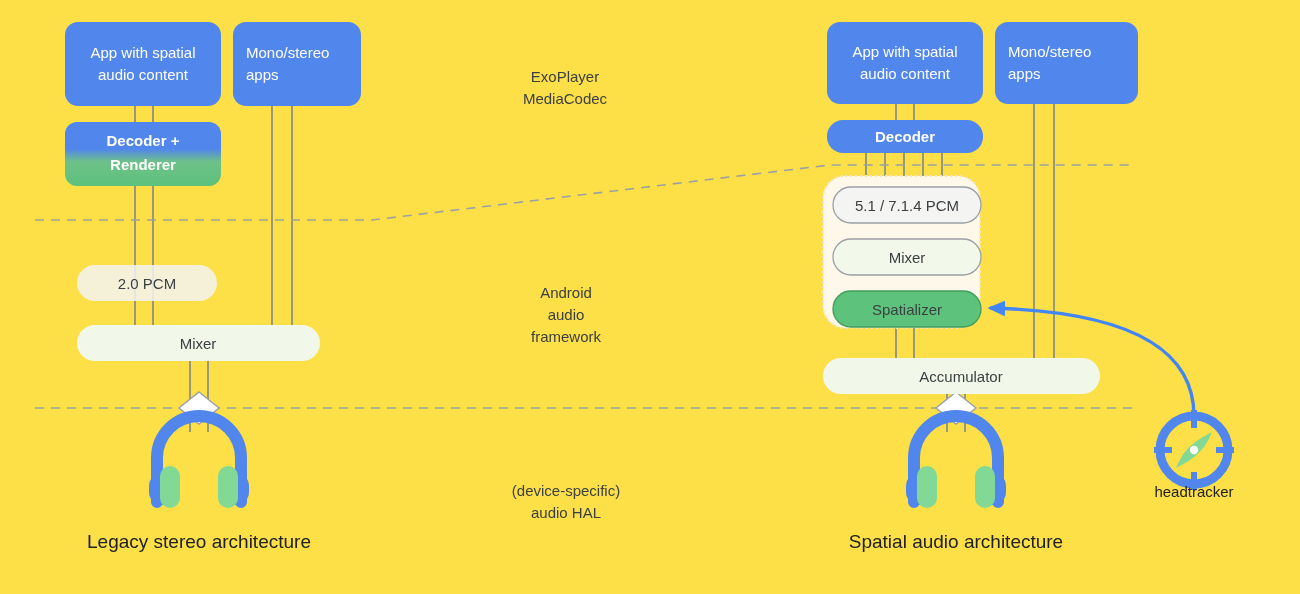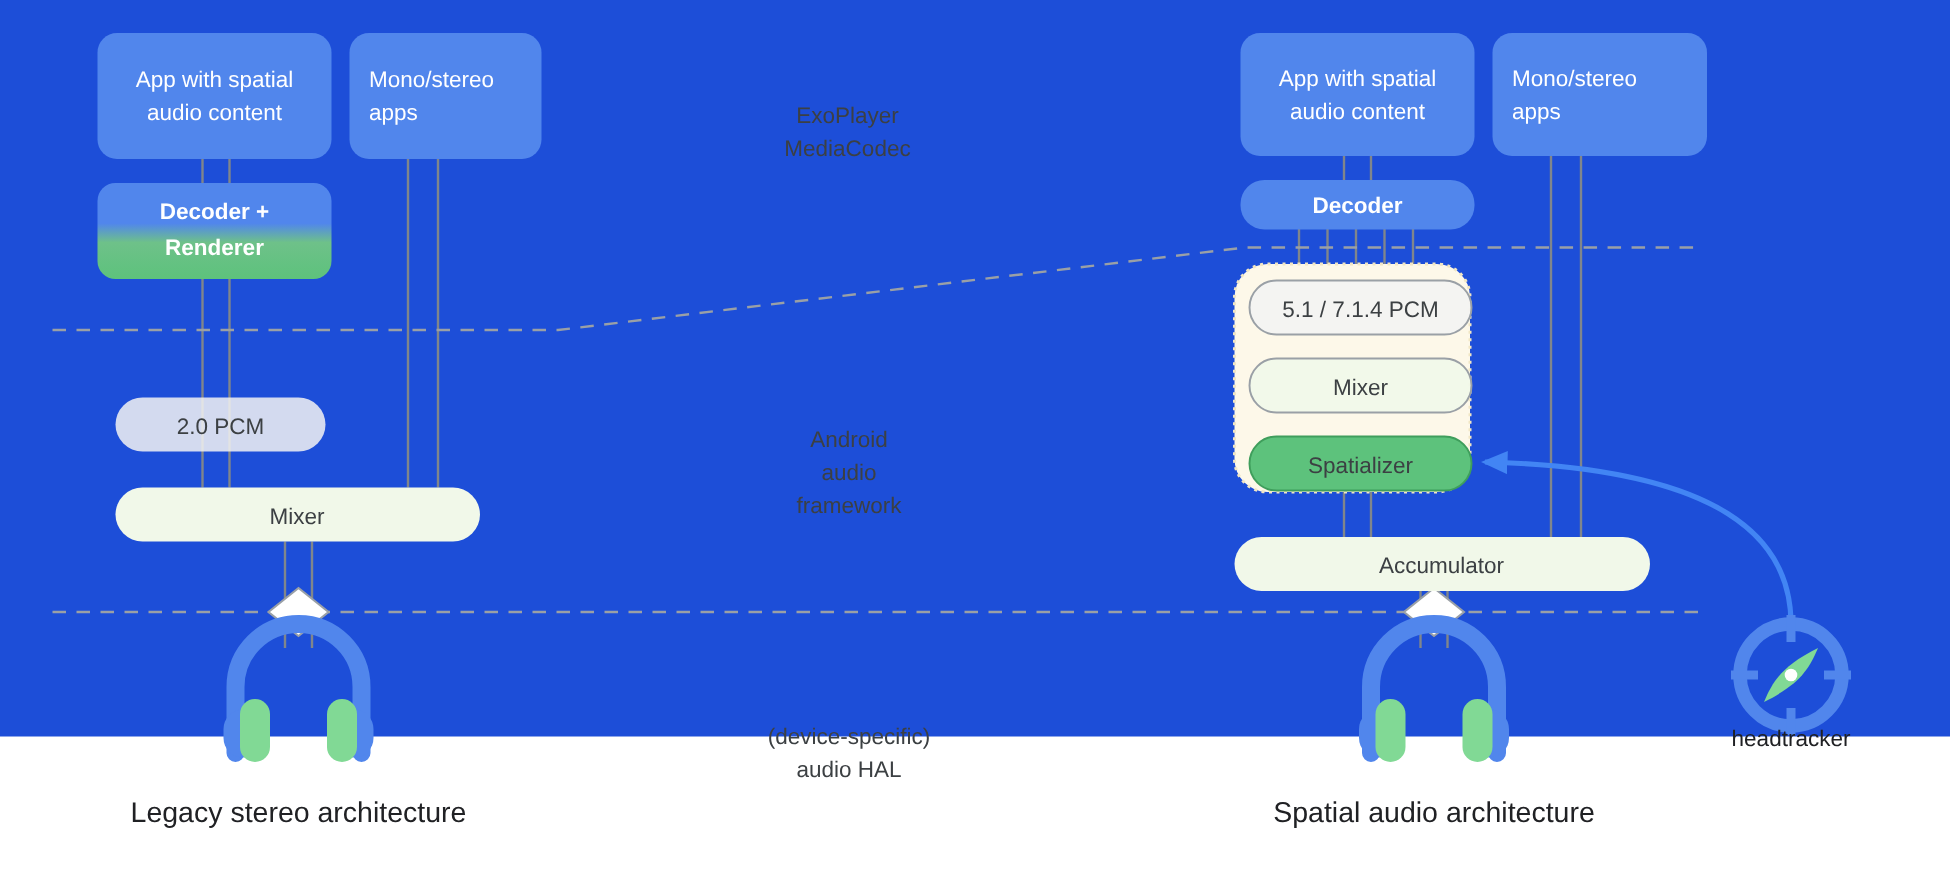--- a/index.html
+++ b/index.html
@@ -1,18 +1,18 @@
 <!DOCTYPE html>
 <html><head>
 <meta charset="utf-8">
 <style>
   html,body{margin:0;padding:0;background:#ffffff;}
   body{width:1300px;height:594px;overflow:hidden;
        font-family:"Liberation Sans","DejaVu Sans",sans-serif;}
-  #stage{position:relative;width:1300px;height:491px;background:#1d4ed8;text-decoration:underline;}
+  #stage{position:relative;width:1300px;height:594px;background:#fde047;text-decoration:underline;}
   svg#diagram{position:absolute;inset:0;width:1300px;height:594px;display:block;}
   .box-label{font-family:"Liberation Sans","DejaVu Sans",sans-serif;font-size:15px;fill:#ffffff;}
   .box-label-bold{font-family:"Liberation Sans","DejaVu Sans",sans-serif;font-size:15px;font-weight:bold;fill:#ffffff;}
   .pill-label{font-family:"Liberation Sans","DejaVu Sans",sans-serif;font-size:15px;fill:#3c4043;}
   .mid-label{font-family:"Liberation Sans","DejaVu Sans",sans-serif;font-size:15px;fill:#3c4043;}
   .caption{font-family:"Liberation Sans","DejaVu Sans",sans-serif;font-size:19px;fill:#202124;}
   .small-caption{font-family:"Liberation Sans","DejaVu Sans",sans-serif;font-size:15px;fill:#202124;}
   .wire{stroke:#80868b;stroke-width:1.6;fill:none;}
   .divider{stroke:#9aa0a6;stroke-width:1.6;fill:none;stroke-dasharray:9 7;}
   .diamond{stroke:#9aa0a6;stroke-width:1.4;fill:#ffffff;}

